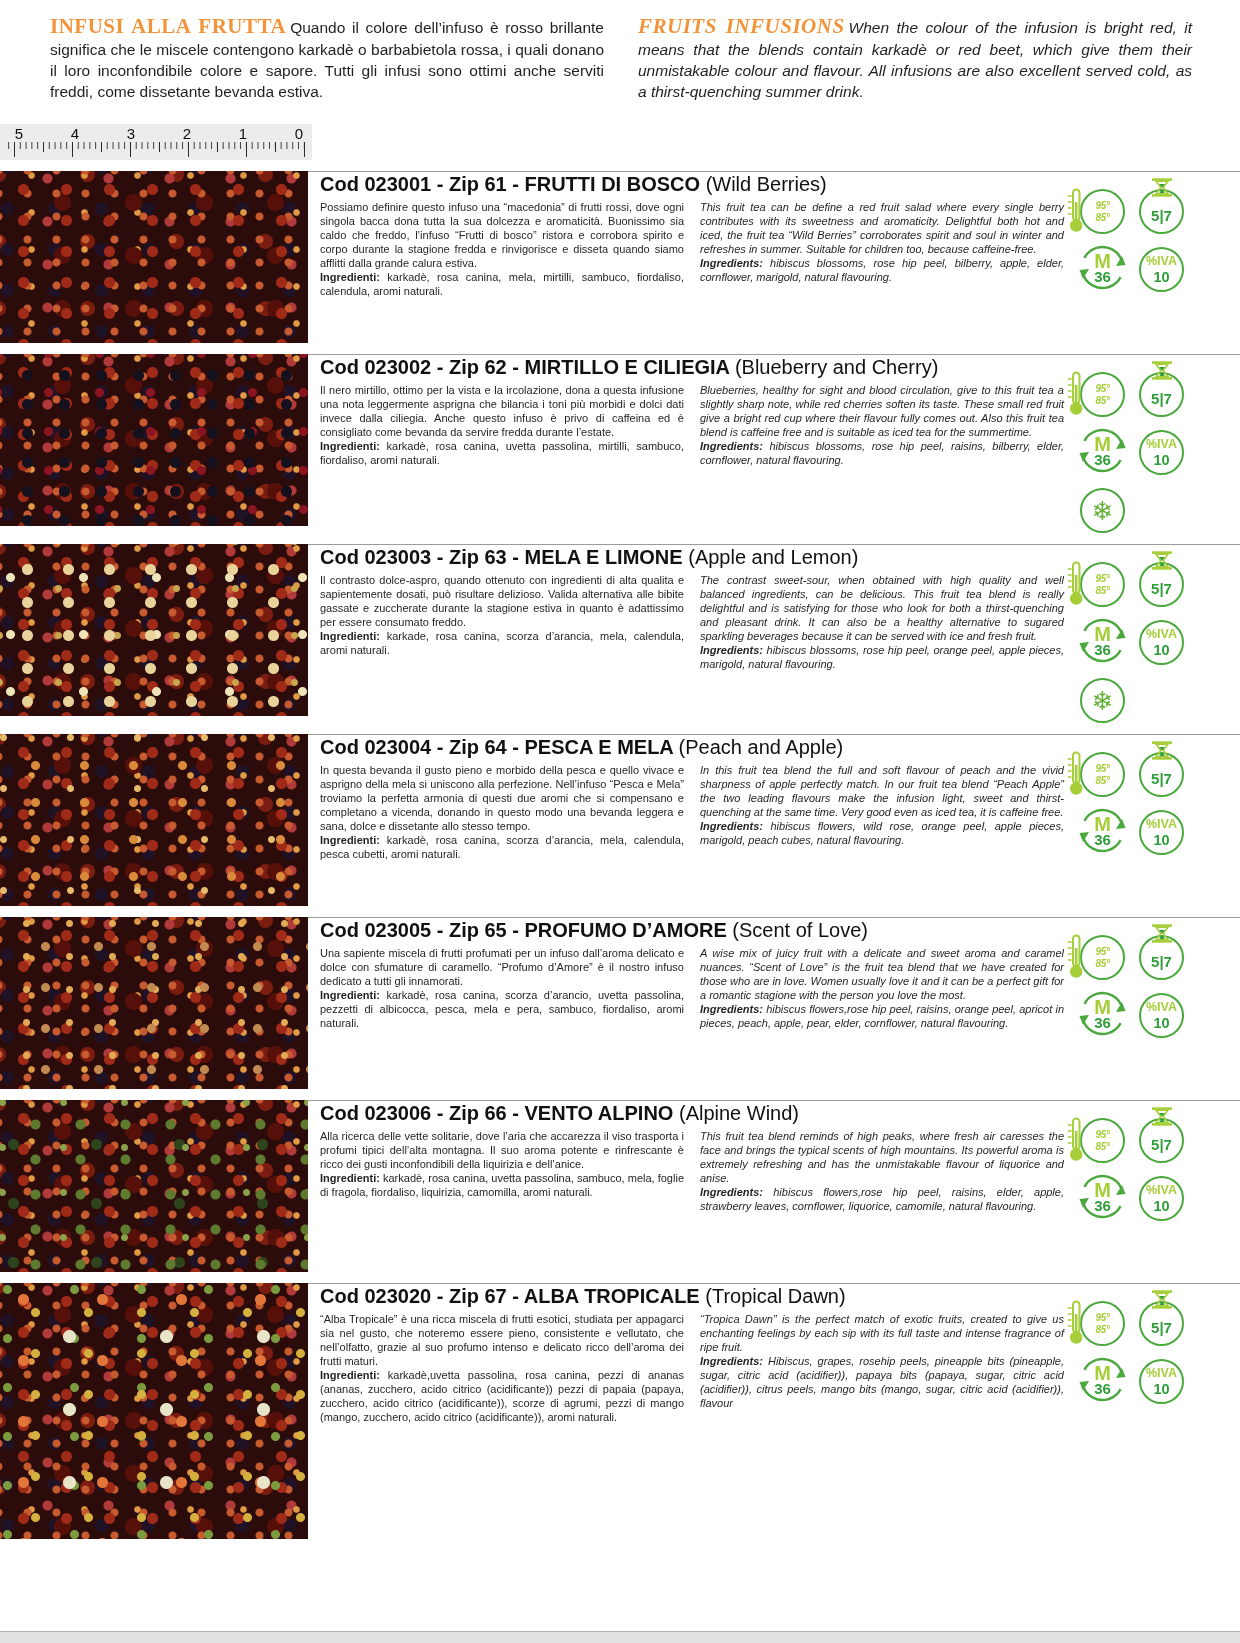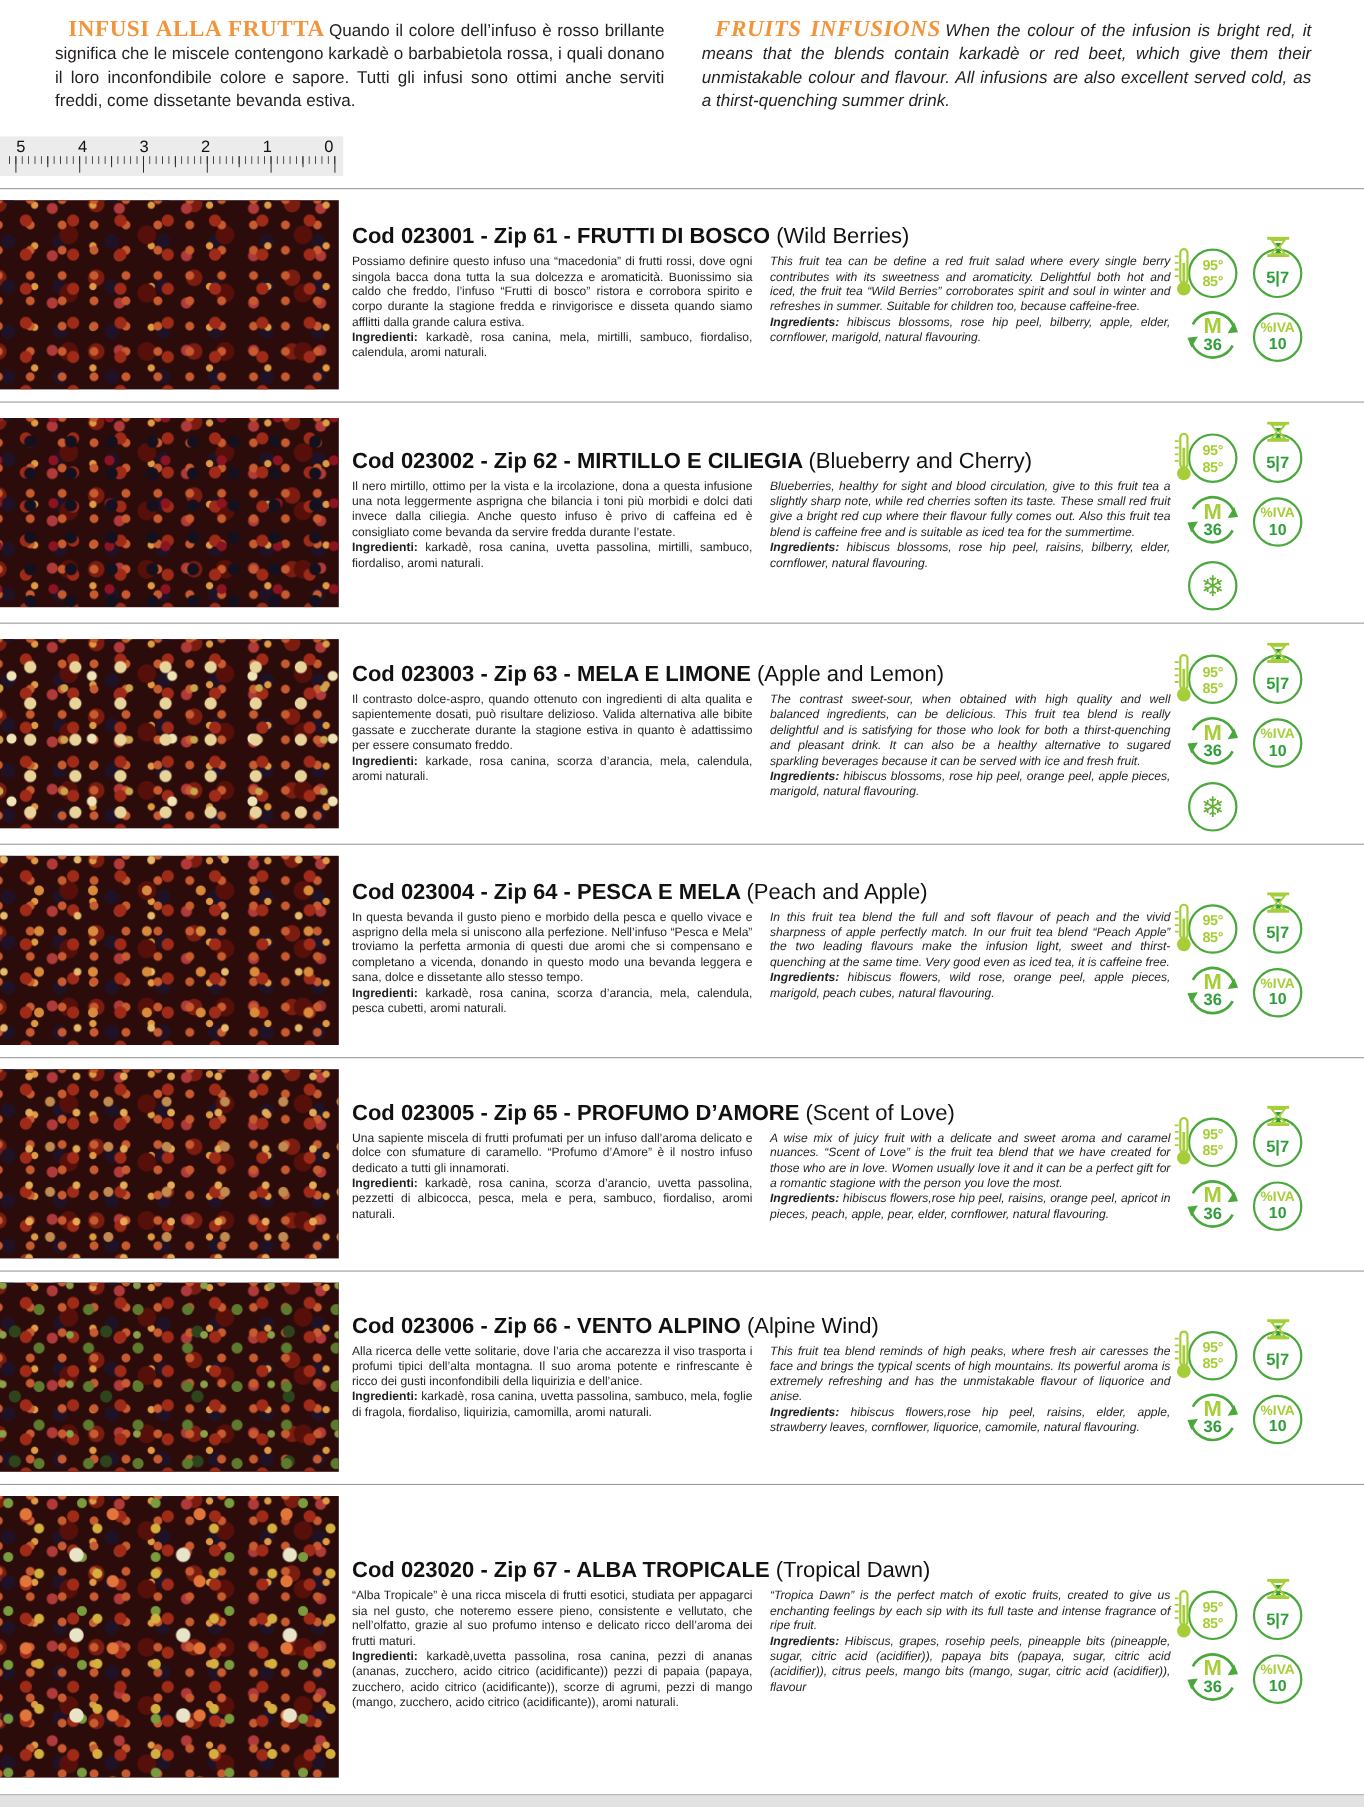--- a/index.html
+++ b/index.html
@@ -7,40 +7,40 @@
   #page {
     position:relative; width:1240px; height:1643px; margin:0 auto;
     background:#fff; overflow:hidden;
     font-family:"Liberation Sans", sans-serif; color:#1e1c1c;
   }
   
   .intro { display:flex; padding:12px 48px 0 50px; gap:34px; }
   .intro .icol { width:50%; font-size:15.5px; line-height:1.34; text-align:justify; color:#231f20; }
   .ihead {
     font-family:"Liberation Serif", serif; font-weight:bold; font-size:21px;
-    color:#f2943a; letter-spacing:.5px; padding-right:4px;margin-left:12px;
+    color:#f2943a; letter-spacing:.5px; padding-right:4px;
   }
   .icol.en, .icol.en .body { font-style:italic; }
   
   .ruler { position:relative; margin-top:22px; width:312px; height:36px; background:#ececec; }
   .ruler-nums { display:flex; justify-content:space-between; padding:1px 6px 0 12px; font-size:15px; color:#111; }
   .ruler-nums span { width:14px; text-align:center; }
   .ruler-ticks {
     position:absolute; left:8px; right:4px; bottom:3px; height:15px;
     background-image:
       linear-gradient(90deg,#2b2b2b 0 1px, transparent 1px),
       linear-gradient(90deg,#2b2b2b 0 1px, transparent 1px),
       linear-gradient(90deg,#3c3c3c 0 1px, transparent 1px);
     background-size:58px 15px, 58px 10px, 5.8px 7px;
     background-position:6px 0, 35px 0, 6px 0;
     background-repeat:repeat-x;
   }
   
   #products { margin-top:3px; }
-  .product { display:flex; align-items:center; margin-top:11px; padding-top:11px; position:relative; }
+  .product { display:flex; align-items:flex-start; margin-top:11px; position:relative; }
   .product::before { content:""; position:absolute; top:0; left:0; right:0; height:1px; background:#9b9b9b; }
   .photo { flex:0 0 308px; min-height:172px; position:relative; background:#2b0c0a; overflow:hidden; }
   .product.tall .photo { min-height:256px; }
   .photo::before {
     content:""; position:absolute; inset:0;
     background-image:
       radial-gradient(circle, #9e2a17 0 5px, transparent 6px),
       radial-gradient(circle, #c75a2e 0 3.5px, transparent 4.5px),
       radial-gradient(circle, #571009 0 8px, transparent 9px),
       radial-gradient(circle, #e09a44 0 2.8px, transparent 3.8px),
@@ -69,21 +69,21 @@
   
   .icons { flex:0 0 118px; margin-right:44px; padding-top:14px; display:flex; flex-wrap:wrap; gap:9px 10px; align-content:flex-start; }
   .icon { width:49px; height:49px; position:relative; display:flex; align-items:flex-end; justify-content:center; }
   .circ {
     width:45px; height:45px; border:2px solid #4aa83d; border-radius:50%;
     display:flex; flex-direction:column; align-items:center; justify-content:center;
     line-height:1; background:#fff; position:relative; z-index:1;
   }
   .lg { color:#a6ce39; font-weight:bold; }
   .dg { color:#2f9e3a; font-weight:bold; }
-  .icon.temp .circ span { font-size:13px; letter-spacing:-.3px; padding:1px 0; }
+  .icon.temp .circ span { font-size:10px; letter-spacing:-.3px; padding:1px 0;font-style:italic; }
   .icon.temp .thermo { position:absolute; left:-12px; top:2px; z-index:2; }
   .icon.time .hour { position:absolute; top:-7px; left:50%; transform:translateX(-50%); z-index:2; }
   .icon.time .circ span { font-size:15px; padding-top:8px; }
   .icon.shelf svg.arrows { position:absolute; inset:0; }
   .icon.shelf .inner { position:absolute; inset:0; display:flex; flex-direction:column; align-items:center; justify-content:center; line-height:.92; }
   .icon.shelf .inner .lg { font-size:20px; }
   .icon.shelf .inner .dg { font-size:15px; }
   .icon.vat .circ .lg { font-size:12.5px; padding-bottom:2px; }
   .icon.vat .circ .dg { font-size:14.5px; }
   .icon.snow .flake { font-size:26px; color:#63b037; line-height:1; }

